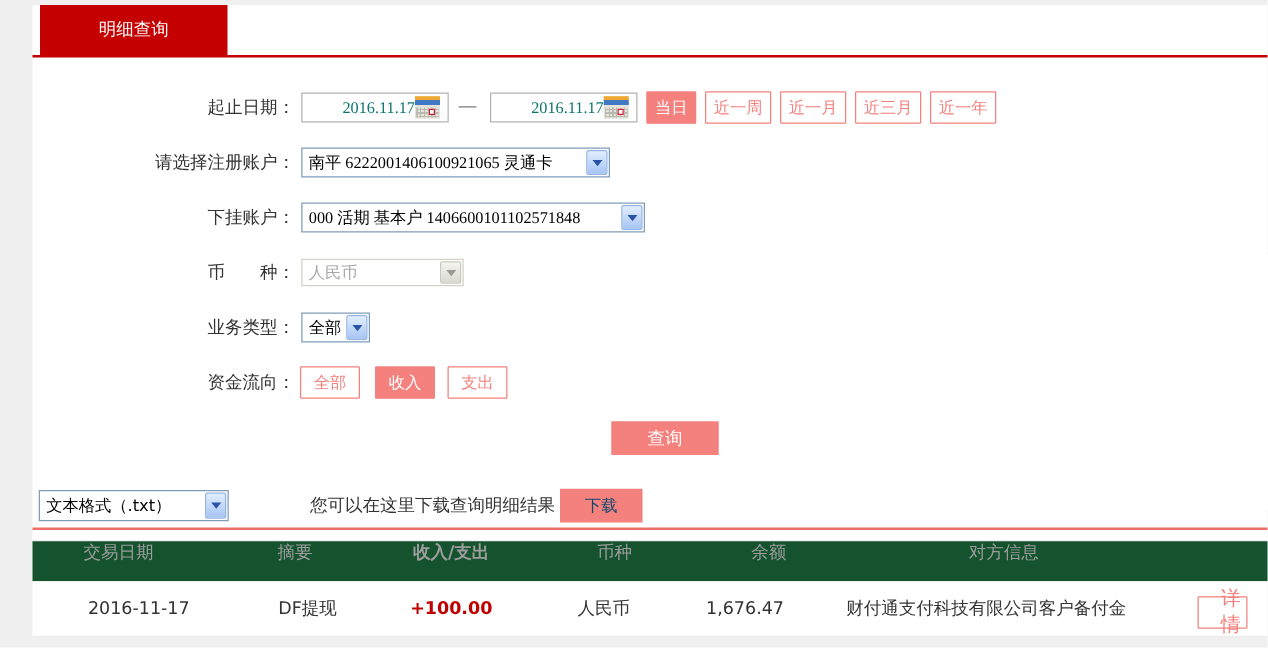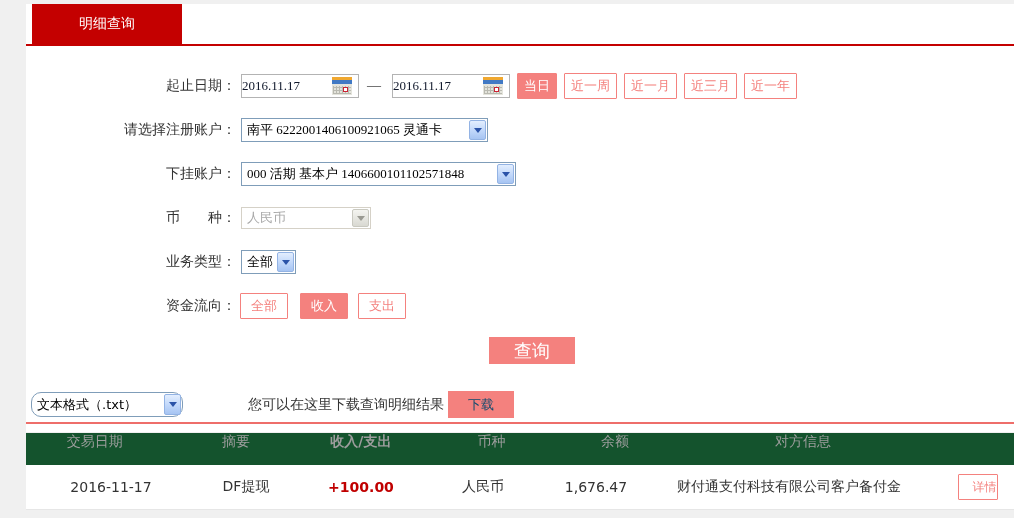--- a/index.html
+++ b/index.html
@@ -20,22 +20,22 @@
   }
   .redline { position: absolute; left: 0; top: 40px; width: 100%; height: 2px; background: #c40000; }
 
   
   .form { padding-top: 27px; }
   .frow { display: flex; align-items: center; height: 26px; margin-bottom: 18px; font-family: Liberation Serif, serif; }
   .flabel { flex: 0 0 210px; width: 210px; text-align: right; font-size: 14px; color: #333; white-space: pre; }
 
   .dateinput { margin-left: 5px; width: 118px; height: 24px; border: 1px solid #b3b3b3; background: #fff; display: flex; align-items: center; }
   .dateinput input {
-    border: none; outline: none; width: 90px; text-align: left;
-    font-size: 13px; color: #0f172a; background: transparent; font-family: inherit;
+    border: none; outline: none; width: 90px; text-align: right;
+    font-size: 13px; color: #0f766e; background: transparent; font-family: inherit;
   }
   .cal { flex: 0 0 20px; width: 20px; height: 18px; position: relative; background: #e4e4dc; cursor: pointer; }
   .cal .bar-o { position: absolute; top: 0; left: 0; right: 0; height: 3px; background: #f0a830; }
   .cal .bar-b { position: absolute; top: 3px; left: 0; right: 0; height: 4px; background: #4179c4; }
   .cal .grid { position: absolute; top: 9px; left: 1px; right: 1px; bottom: 1px;
     background-image: repeating-linear-gradient(90deg,#b9b9b0 0 1px,transparent 1px 3px),
                       repeating-linear-gradient(0deg,#b9b9b0 0 1px,transparent 1px 3px); }
   .cal .dot { position: absolute; right: 4px; bottom: 3px; width: 5px; height: 5px; border: 1px solid #c23; background: #fff; }
   .dash { margin: 0 6px 0 8px; color: #444; font-size: 14px; }
 
@@ -60,29 +60,29 @@
     position: absolute; right: 1px; top: 1px; bottom: 1px; width: 17px;
     background: linear-gradient(180deg,#e3eefe 0%,#c0d7fa 55%,#a6c4f2 100%);
     border: 1px solid #93b3e4; border-radius: 2px;
     display: flex; align-items: center; justify-content: center;
   }
   .chev { width: 0; height: 0; border-left: 4px solid transparent; border-right: 4px solid transparent; border-top: 5px solid #2a53a8; }
   .sel-account { width: 247px; }
   .sel-sub { width: 275px; }
   .sel-currency { width: 130px; height: 22px; }
   .sel-biz { width: 55px; }
-  .sel-format { width: 152px; height: 25px; border-radius: 10px; }
+  .sel-format { width: 152px; height: 25px; }
   .xpselect.disabled { border-color: #d5d1c7; cursor: default; }
   .xpselect.disabled .val { color: #a8a8a8; }
   .xpselect.disabled .arrow { background: linear-gradient(180deg,#f4f4f0,#d9d9d2); border-color: #c9c9c0; }
   .xpselect.disabled .chev { border-top-color: #9a9a92; }
 
   .query-btn {
     margin: 1px 0 0 463px; width: 86px; height: 27px; background: #f4817e; color: #fff;
-    font-size: 18px; border: none; display: flex; align-items: center; justify-content: center; cursor: pointer;
+    font-size: 14px; border: none; display: flex; align-items: center; justify-content: center; cursor: pointer;
   }
 
   
   .dlrow { display: flex; align-items: center; margin-top: 27px; height: 27px; }
   .dl-label { flex: 0 0 340px; width: 340px; text-align: right; font-size: 14px; color: #333; }
   .dl-hint { margin-left: 65px; font-size: 14px; color: #333; }
   .dl-btn {
     margin-left: 4px; width: 66px; height: 27px; background: #f4817e; color: #0c4a6e;
     font-size: 13px; display: flex; align-items: center; justify-content: center; cursor: pointer;
   }
@@ -91,21 +91,21 @@
 
   
   .table { margin-top: 9px; }
   .thead { display: flex; align-items: flex-start; height: 32px; background: #14532d; font-size: 14px; color: #9d9d9d; gap: 32px; }
   .trow { display: flex; align-items: center; height: 45px; background: #fff; border-bottom: 1px solid #e6e6e6; font-size: 14px; color: #333; }
   .c1 { width: 170px; } .c2 { width: 100px; } .c3 { width: 130px; font-weight: bold; } .c4 { width: 114px; }
   .c5 { width: 112px; } .c6 { width: 274px; } .c7 { width: 104px; }
   .thead > div, .trow > div { text-align: center; }
   .amount { color: #c00000; }
   .detail-btn {
-    width: 40px; height: 26px; border: 1px solid #f4817e; color: #f4817e; font-size: 12px;
+    width: 40px; height: 26px; border: 1px solid #f4817e; color: #f4817e; font-size: 16px;
     background: #fff; display: inline-flex; align-items: center; justify-content: center;
     cursor: pointer; border-radius: 1px; padding-left: 13px;
   }
 </style>
 </head>
 <body>
 
 <div class="content">
 
   <div class="tabbar">

